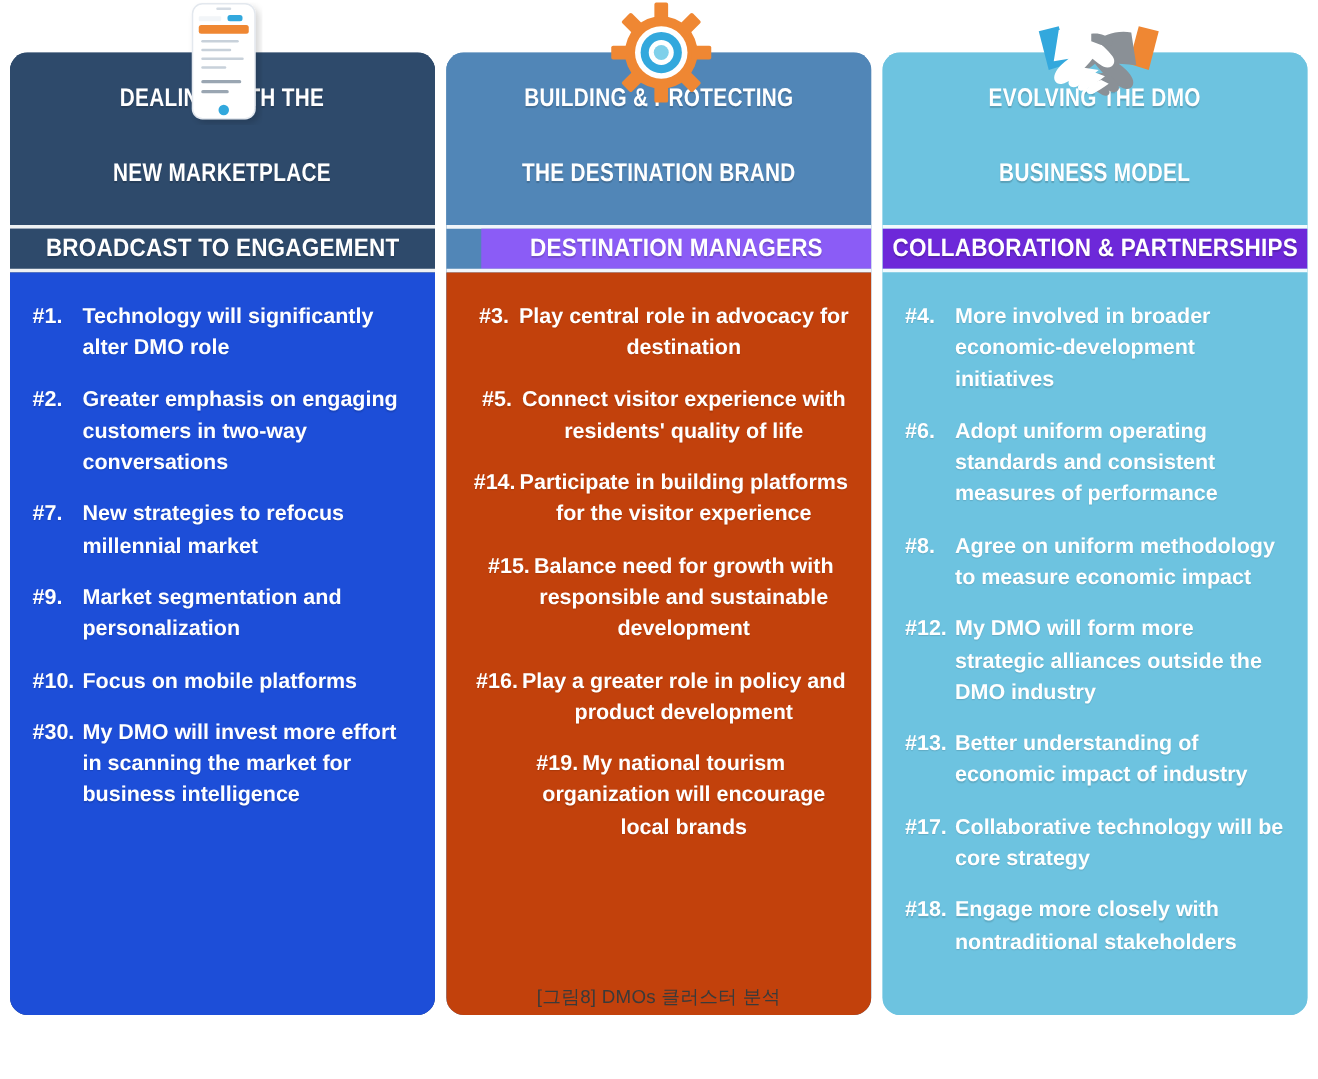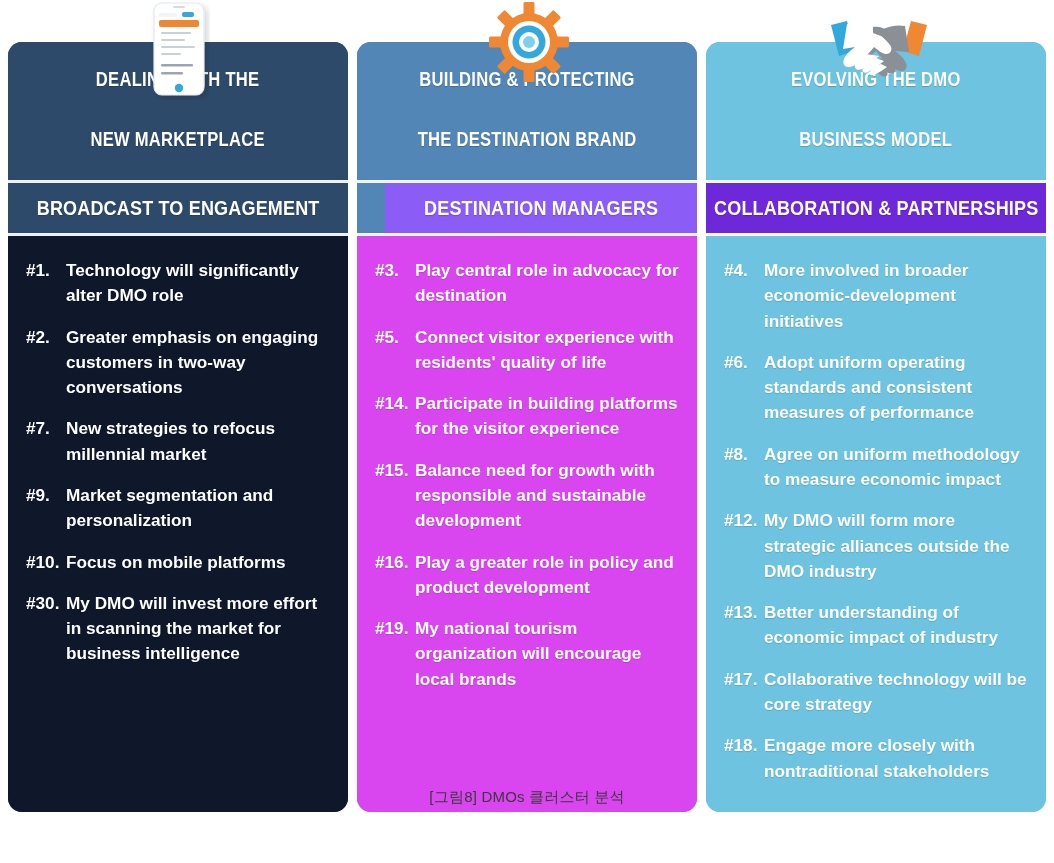--- a/index.html
+++ b/index.html
@@ -62,21 +62,21 @@
     text-shadow: 0 1px 1px rgba(0,0,0,0.18);
   }
 
   .rule {
     height: 3px;
     background: rgba(255,255,255,0.92);
     flex: 0 0 auto;
   }
 
   .col-sub {
-    height: 50px;
+    height: 32px;
     box-sizing: border-box;
     display: flex;
     align-items: center;
     justify-content: center;
     text-align: center;
     padding: 0 8px;
   }
   .col-sub span {
     color: #ffffff;
     font-weight: 700;
@@ -114,26 +114,26 @@
     display: inline-block;
     width: 40px;
     text-indent: 0;
     font-weight: 600;
   }
 
   
   .theme-dark   { background: #2e4a6b; }
   .theme-dark .col-title { background: #2e4a6b; }
   .theme-dark .col-sub   { background: #2e4a6b; }
-  .theme-dark .col-body  { background: #0f172a; }
+  .theme-dark .col-body  { background: #1d4ed8; }
 
   .theme-mid   { background: #5186b7; }
   .theme-mid .col-title { background: #5186b7; }
   .theme-mid .col-sub   { background: #8b5cf6; margin-left: 28px; }
-  .theme-mid .col-body  { background: #d946ef; }
+  .theme-mid .col-body  { background: #c2410c; text-align: center; }
 
   .theme-light  { background: #6dc3e0; }
   .theme-light .col-title { background: #6dc3e0; }
   .theme-light .col-sub   { background: #6d28d9; }
   .theme-light .col-body  { background: #6dc3e0; }
 
   
   .icon-wrap {
     position: absolute;
     top: 0;

